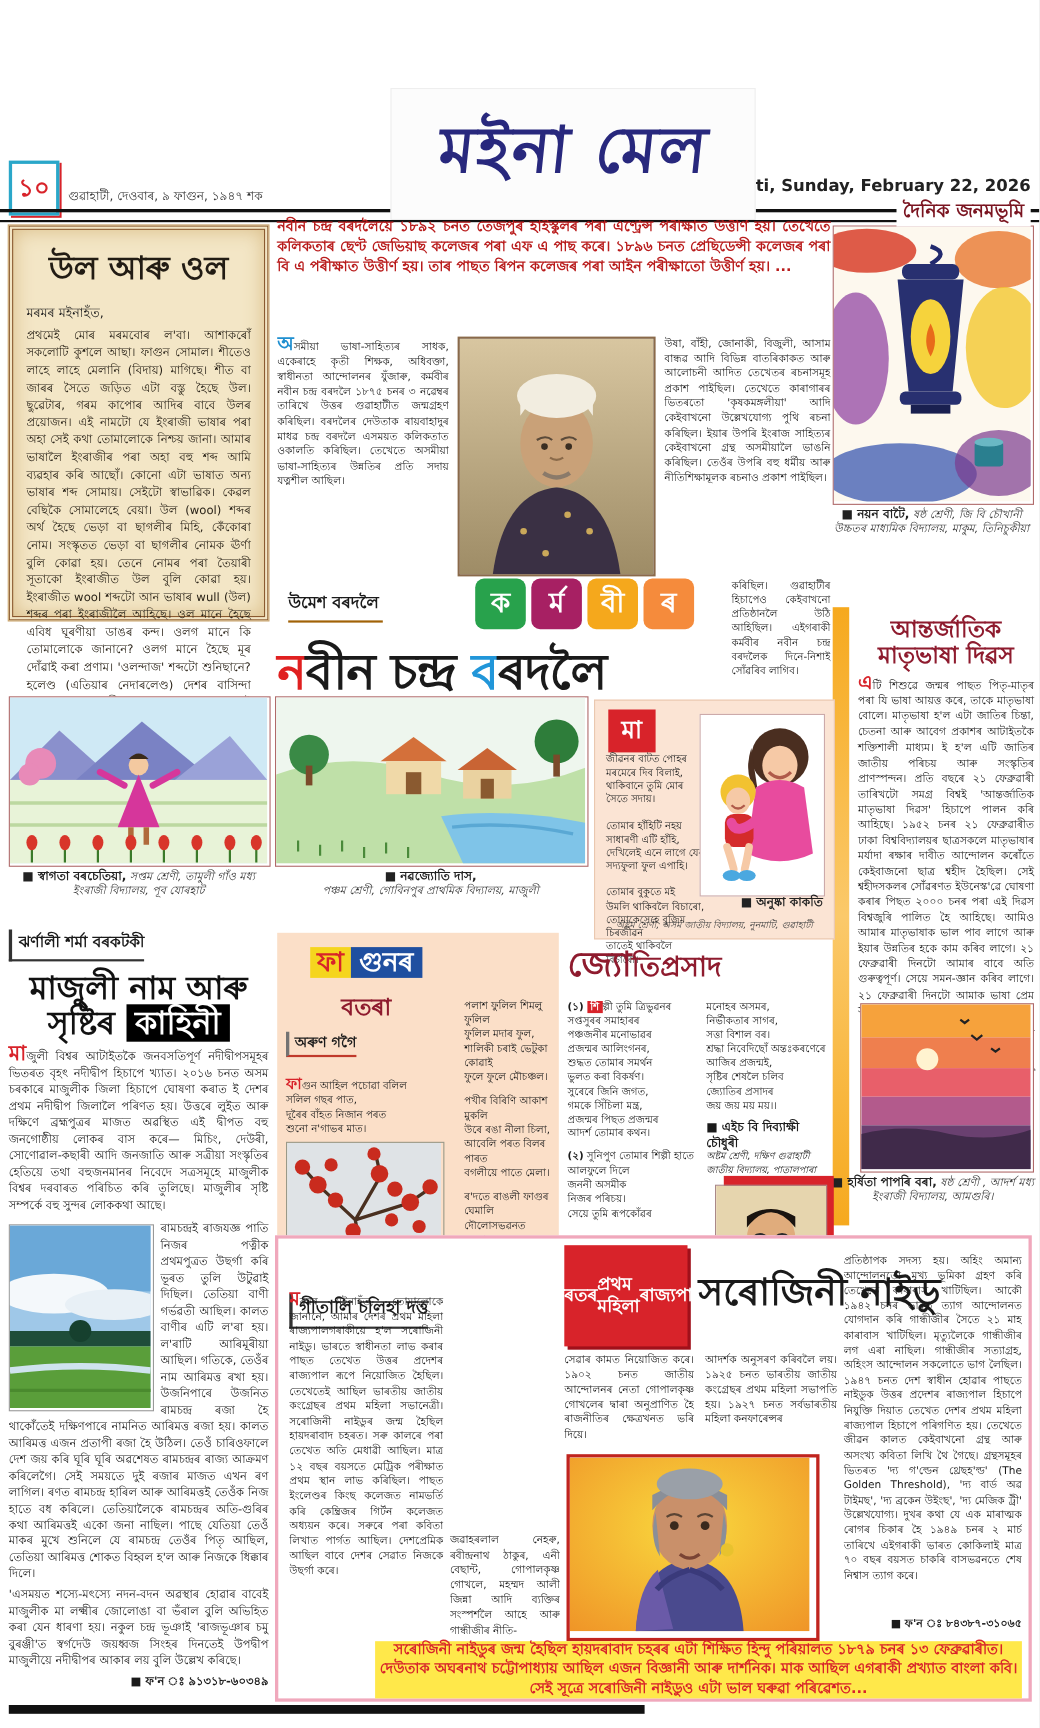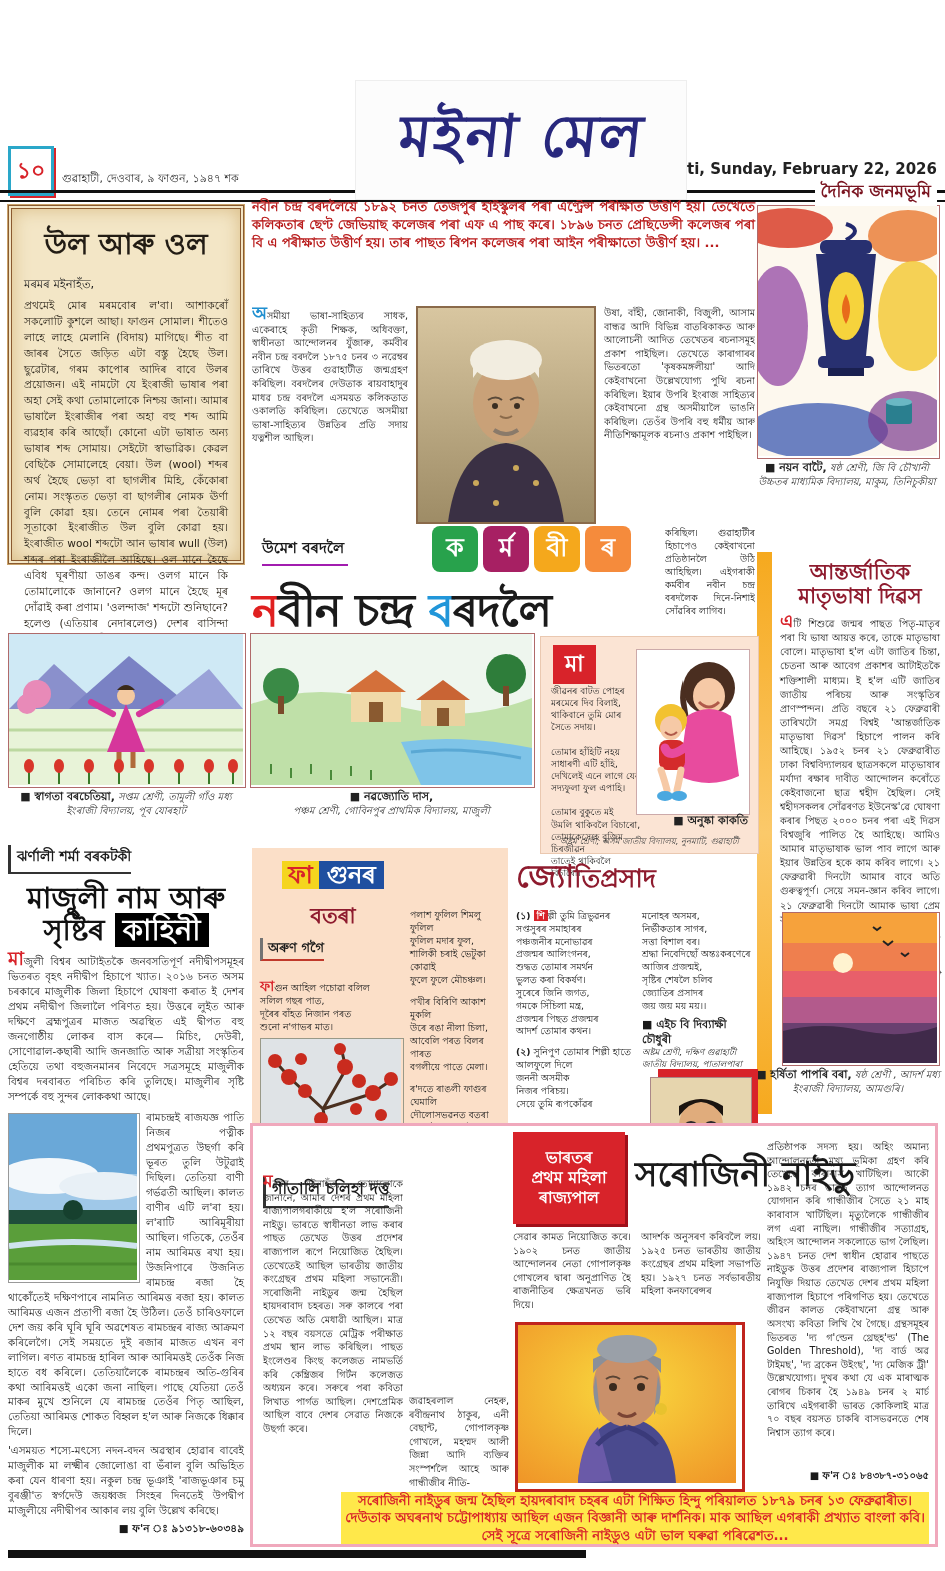--- a/index.html
+++ b/index.html
@@ -35,21 +35,21 @@
   
   #lede{left:252px;top:198px;width:503px;font-size:13px;font-weight:bold;color:#b91c1c;line-height:1.38;}
   #bcols{left:252px;top:306px;width:503px;height:214px;display:flex;gap:8px;}
   #bcols .c{font-size:9.6px;line-height:1.42;overflow:hidden;}
   #bcols .c1{width:158px;} #bcols .c3{width:153px;}
   #bphoto{width:176px;height:214px;border:2px solid #8a6a4a;flex:none;}
   .leadblue{color:#1f8fd0;font-weight:bold;font-size:1.8em;line-height:.9;}
   .leadred{color:#d8232a;font-weight:bold;font-size:1.8em;line-height:.9;}
   #bhead{left:252px;top:526px;width:503px;height:116px;}
   #bby{position:absolute;left:10px;top:10px;font-size:15px;font-weight:bold;
-       border-bottom:2px solid #a21caf;padding:0 4px 3px 0;}
+       border-bottom:2px solid #a16207;padding:0 4px 3px 0;}
   #btiles{position:absolute;left:180px;top:0;display:flex;gap:5px;}
   #btiles span{width:46px;height:46px;border-radius:8px;display:flex;align-items:center;
                justify-content:center;color:#fff;font-size:25px;font-weight:bold;}
   #btiles span:nth-child(1){background:#28a24c;} #btiles span:nth-child(2){background:#a72063;}
   #btiles span:nth-child(3){background:#f5a81c;} #btiles span:nth-child(4){background:#f58b3c;}
   #btitle{position:absolute;left:0;top:50px;font-size:45px;font-weight:800;letter-spacing:-1px;
           white-space:nowrap;}
   #btitle .r{color:#e02020;} #btitle .bl{color:#2196d9;}
   #bside{position:absolute;right:0;top:0;width:90px;height:114px;font-size:9.3px;line-height:1.4;
          overflow:hidden;}
@@ -92,21 +92,21 @@
   .bybar{font-size:14px;font-weight:bold;border-left:3px solid #333;padding:0 0 3px 6px;
          border-bottom:2px solid #333;display:inline-block;}
   #majuli h1{margin:8px 0 4px;font-size:29px;line-height:1.12;text-align:center;color:#111;}
   #majuli h1 .hl{background:#000000;color:#fff;padding:0 8px;}
   #majuli .bd{font-size:10.4px;line-height:1.44;color:#222;}
   #fieldfig{float:left;width:130px;height:168px;margin:3px 6px 2px 0;border:1px solid #999;}
   .phone{text-align:right;font-weight:bold;font-size:10.5px;margin-top:3px;}
 
   
   #phagun{left:252px;top:848px;width:256px;height:276px;background:#fbdfc8;padding:8px;
-          box-sizing:border-box;display:flex;gap:4px;}
+          box-sizing:border-box;display:flex;gap:16px;}
   #phagun .c1{width:146px;flex:none;}
   #phagun .tiles{text-align:center;}
   #phagun .tiles .t1{background:#f5d51e;color:#d8232a;font-size:24px;font-weight:800;padding:0 6px;}
   #phagun .tiles .t2{background:#1f4fa0;color:#fff;font-size:24px;font-weight:800;padding:0 8px;}
   #phagun .t3{text-align:center;color:#8e1b2e;font-size:21px;font-weight:800;margin:4px 0 2px;}
   #phagun .by{font-size:13px;font-weight:bold;border-left:3px solid #737373;border-bottom:2px solid #c0392b;
               padding:0 0 0 5px;margin-bottom:19px;display:inline-block;}
   #phagun .st{font-size:9.3px;line-height:1.4;}
   #flowerfig{width:142px;height:116px;border:1px solid #998;margin-top:5px;}
   #phagun .c2{flex:1;display:flex;flex-direction:column;gap:9px;padding-top:52px;}
@@ -123,21 +123,21 @@
   #jschool{font-size:8.6px;font-style:italic;}
   #jportwrap{position:relative;width:100px;height:118px;margin-top:6px;margin-left:8px;}
   #jportwrap .frame{position:absolute;right:-8px;top:-8px;width:100px;height:118px;background:#d8232a;}
   #jportwrap figure{position:absolute;left:0;top:0;width:100px;height:118px;border:1px solid #a88;}
 
   
   #saro{left:250px;top:1123px;width:688px;height:424px;border:3px solid #f0a8bc;background:#fff;
         box-sizing:border-box;}
   #sby{position:absolute;left:10px;top:10px;font-size:16px;margin-top:40px;}
   #skick{position:absolute;left:260px;top:6px;width:112px;height:92px;background:#d8232a;
-         box-shadow:3px 3px 0 #a0101a;color:#fff;display:flex;flex-direction:column;
+         box-shadow:3px 3px 0 #a0101a;color:#fff;display:flex;flex-direction:row;
          align-items:center;justify-content:center;font-size:16px;font-weight:bold;line-height:1.25;}
   #stitle{position:absolute;left:382px;top:22px;font-size:34px;font-weight:800;white-space:nowrap;}
   .scol{position:absolute;font-size:9.6px;line-height:1.42;text-align:justify;overflow:hidden;}
   #sc1{left:10px;top:48px;width:140px;height:368px;}
   #scN{left:156px;top:268px;width:100px;height:148px;}
   #sc2{left:260px;top:104px;width:118px;height:86px;}
   #sc4{left:388px;top:104px;width:120px;height:86px;}
   #sportfig{position:absolute;left:262px;top:196px;width:224px;height:164px;border:3px solid #c0241e;}
   #sc5{left:514px;top:14px;width:162px;height:330px;}
   #shl{position:absolute;left:88px;top:366px;width:588px;height:52px;background:#ffe84a;

